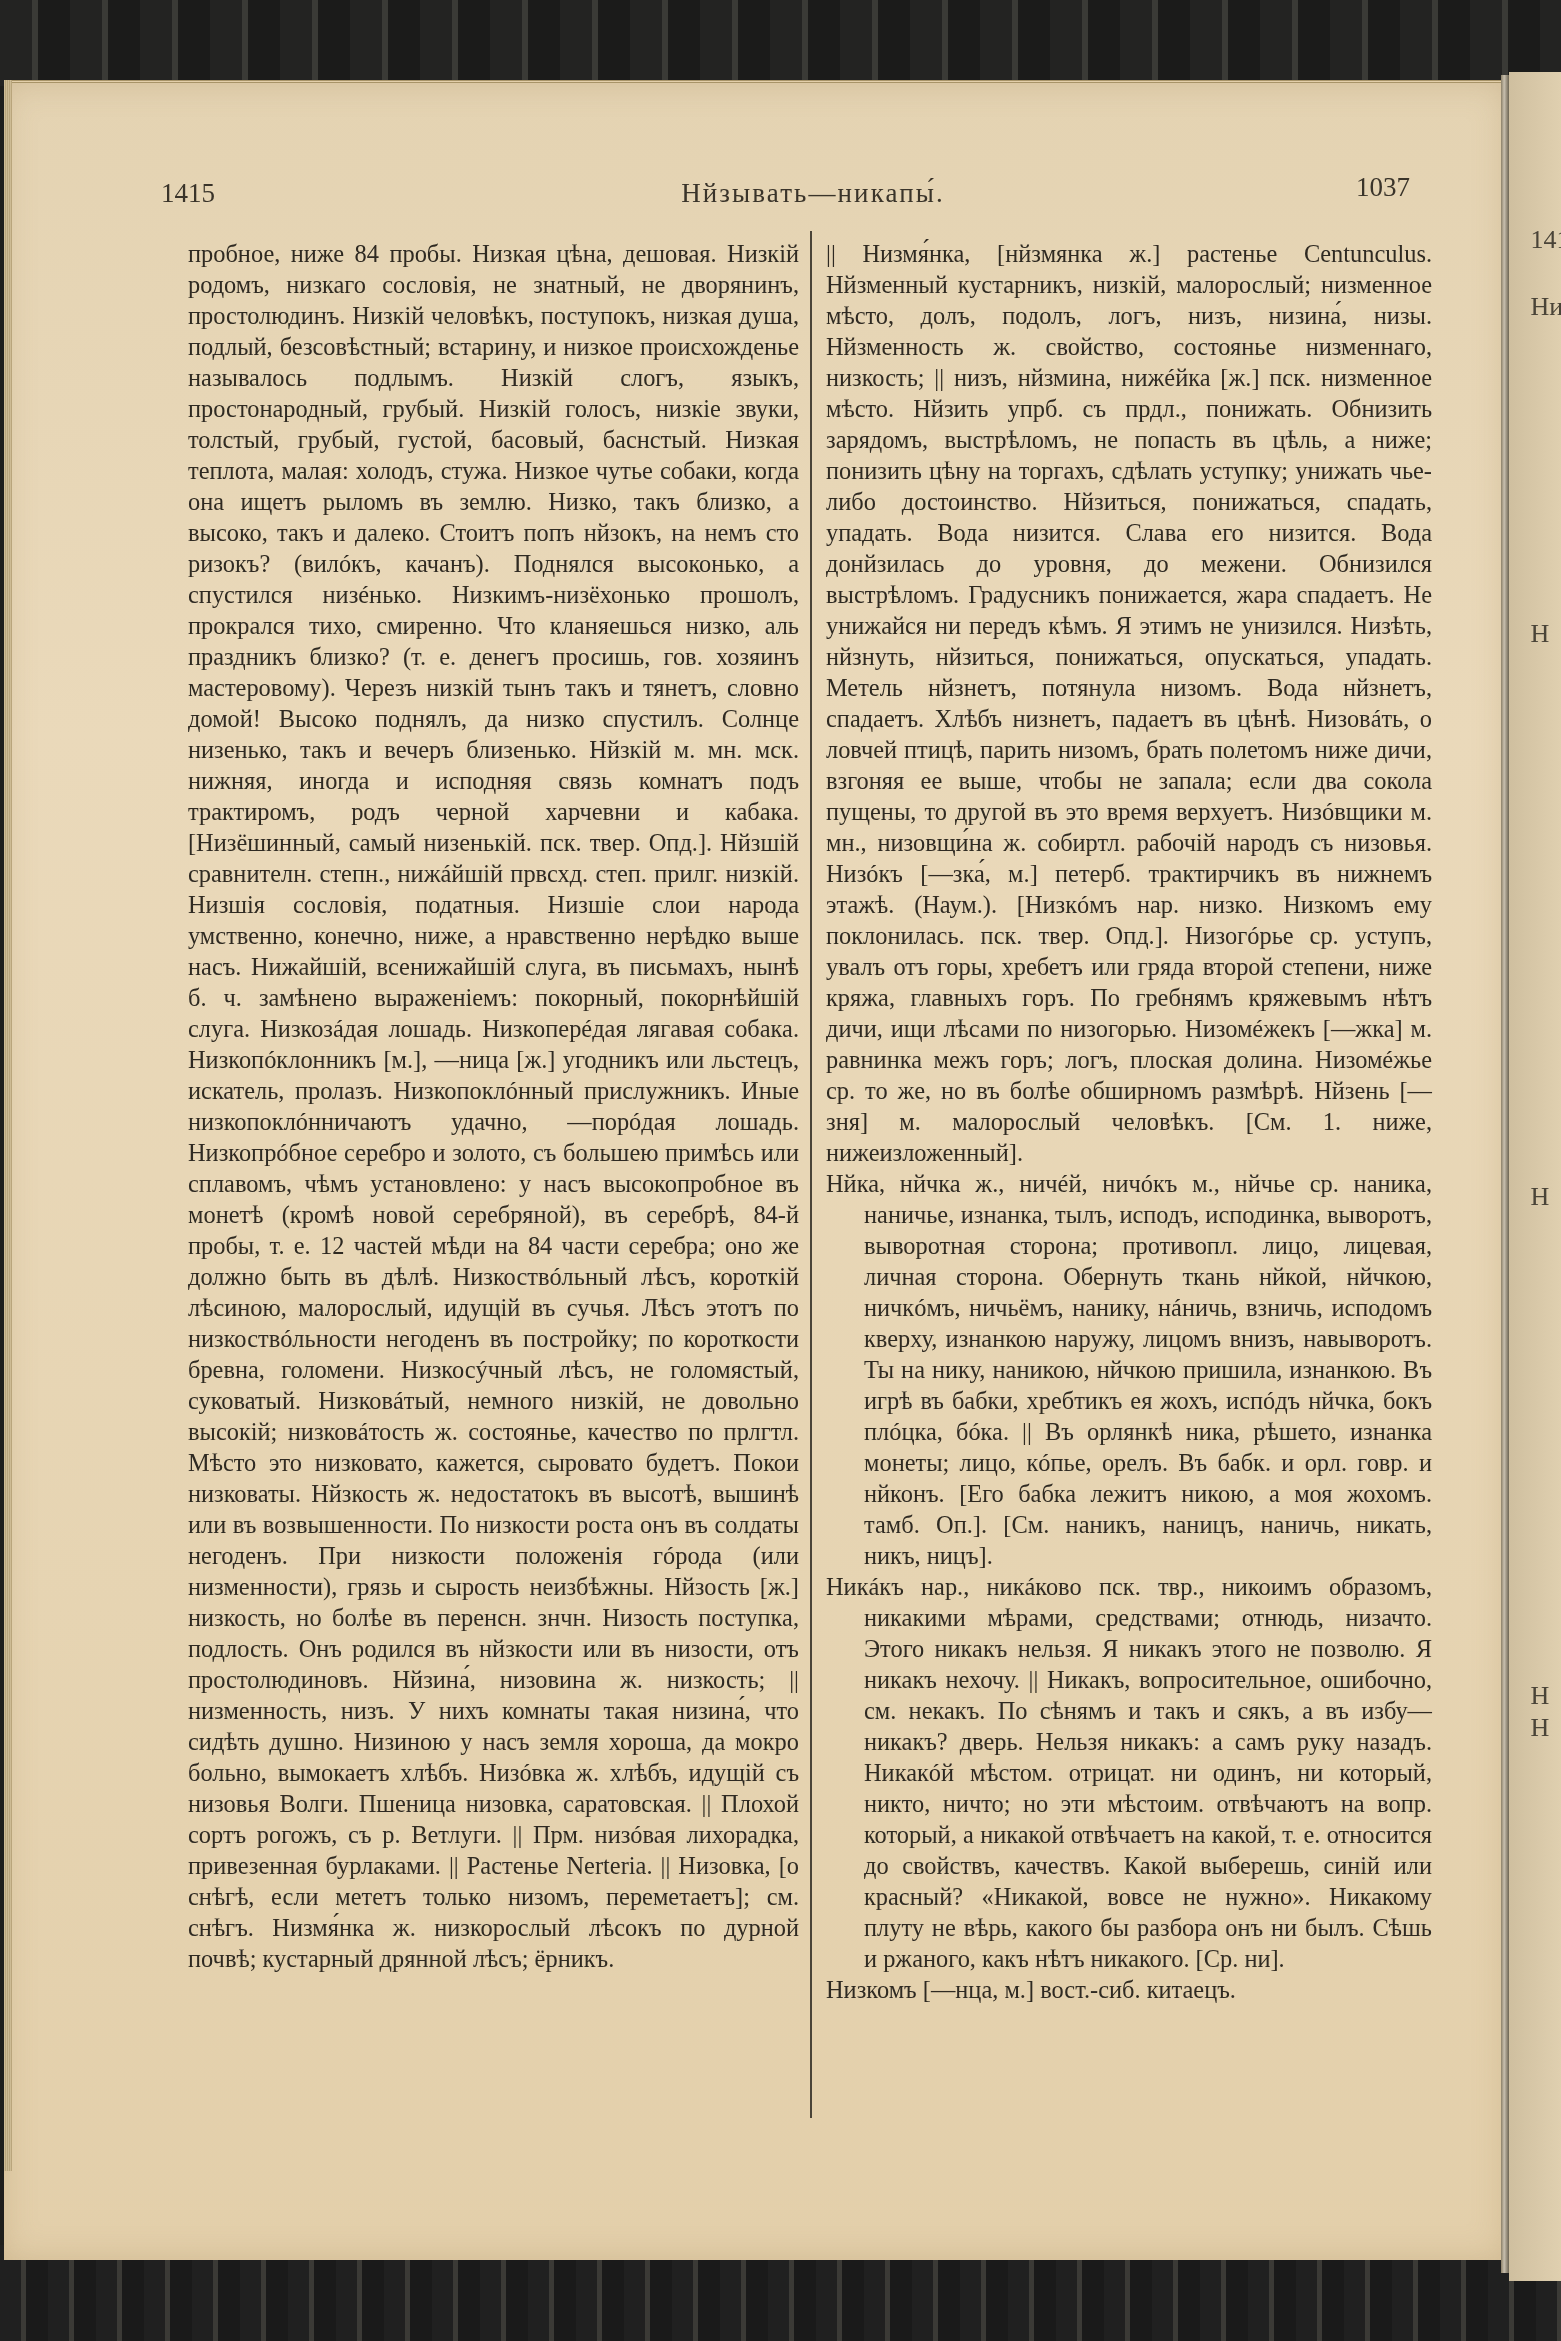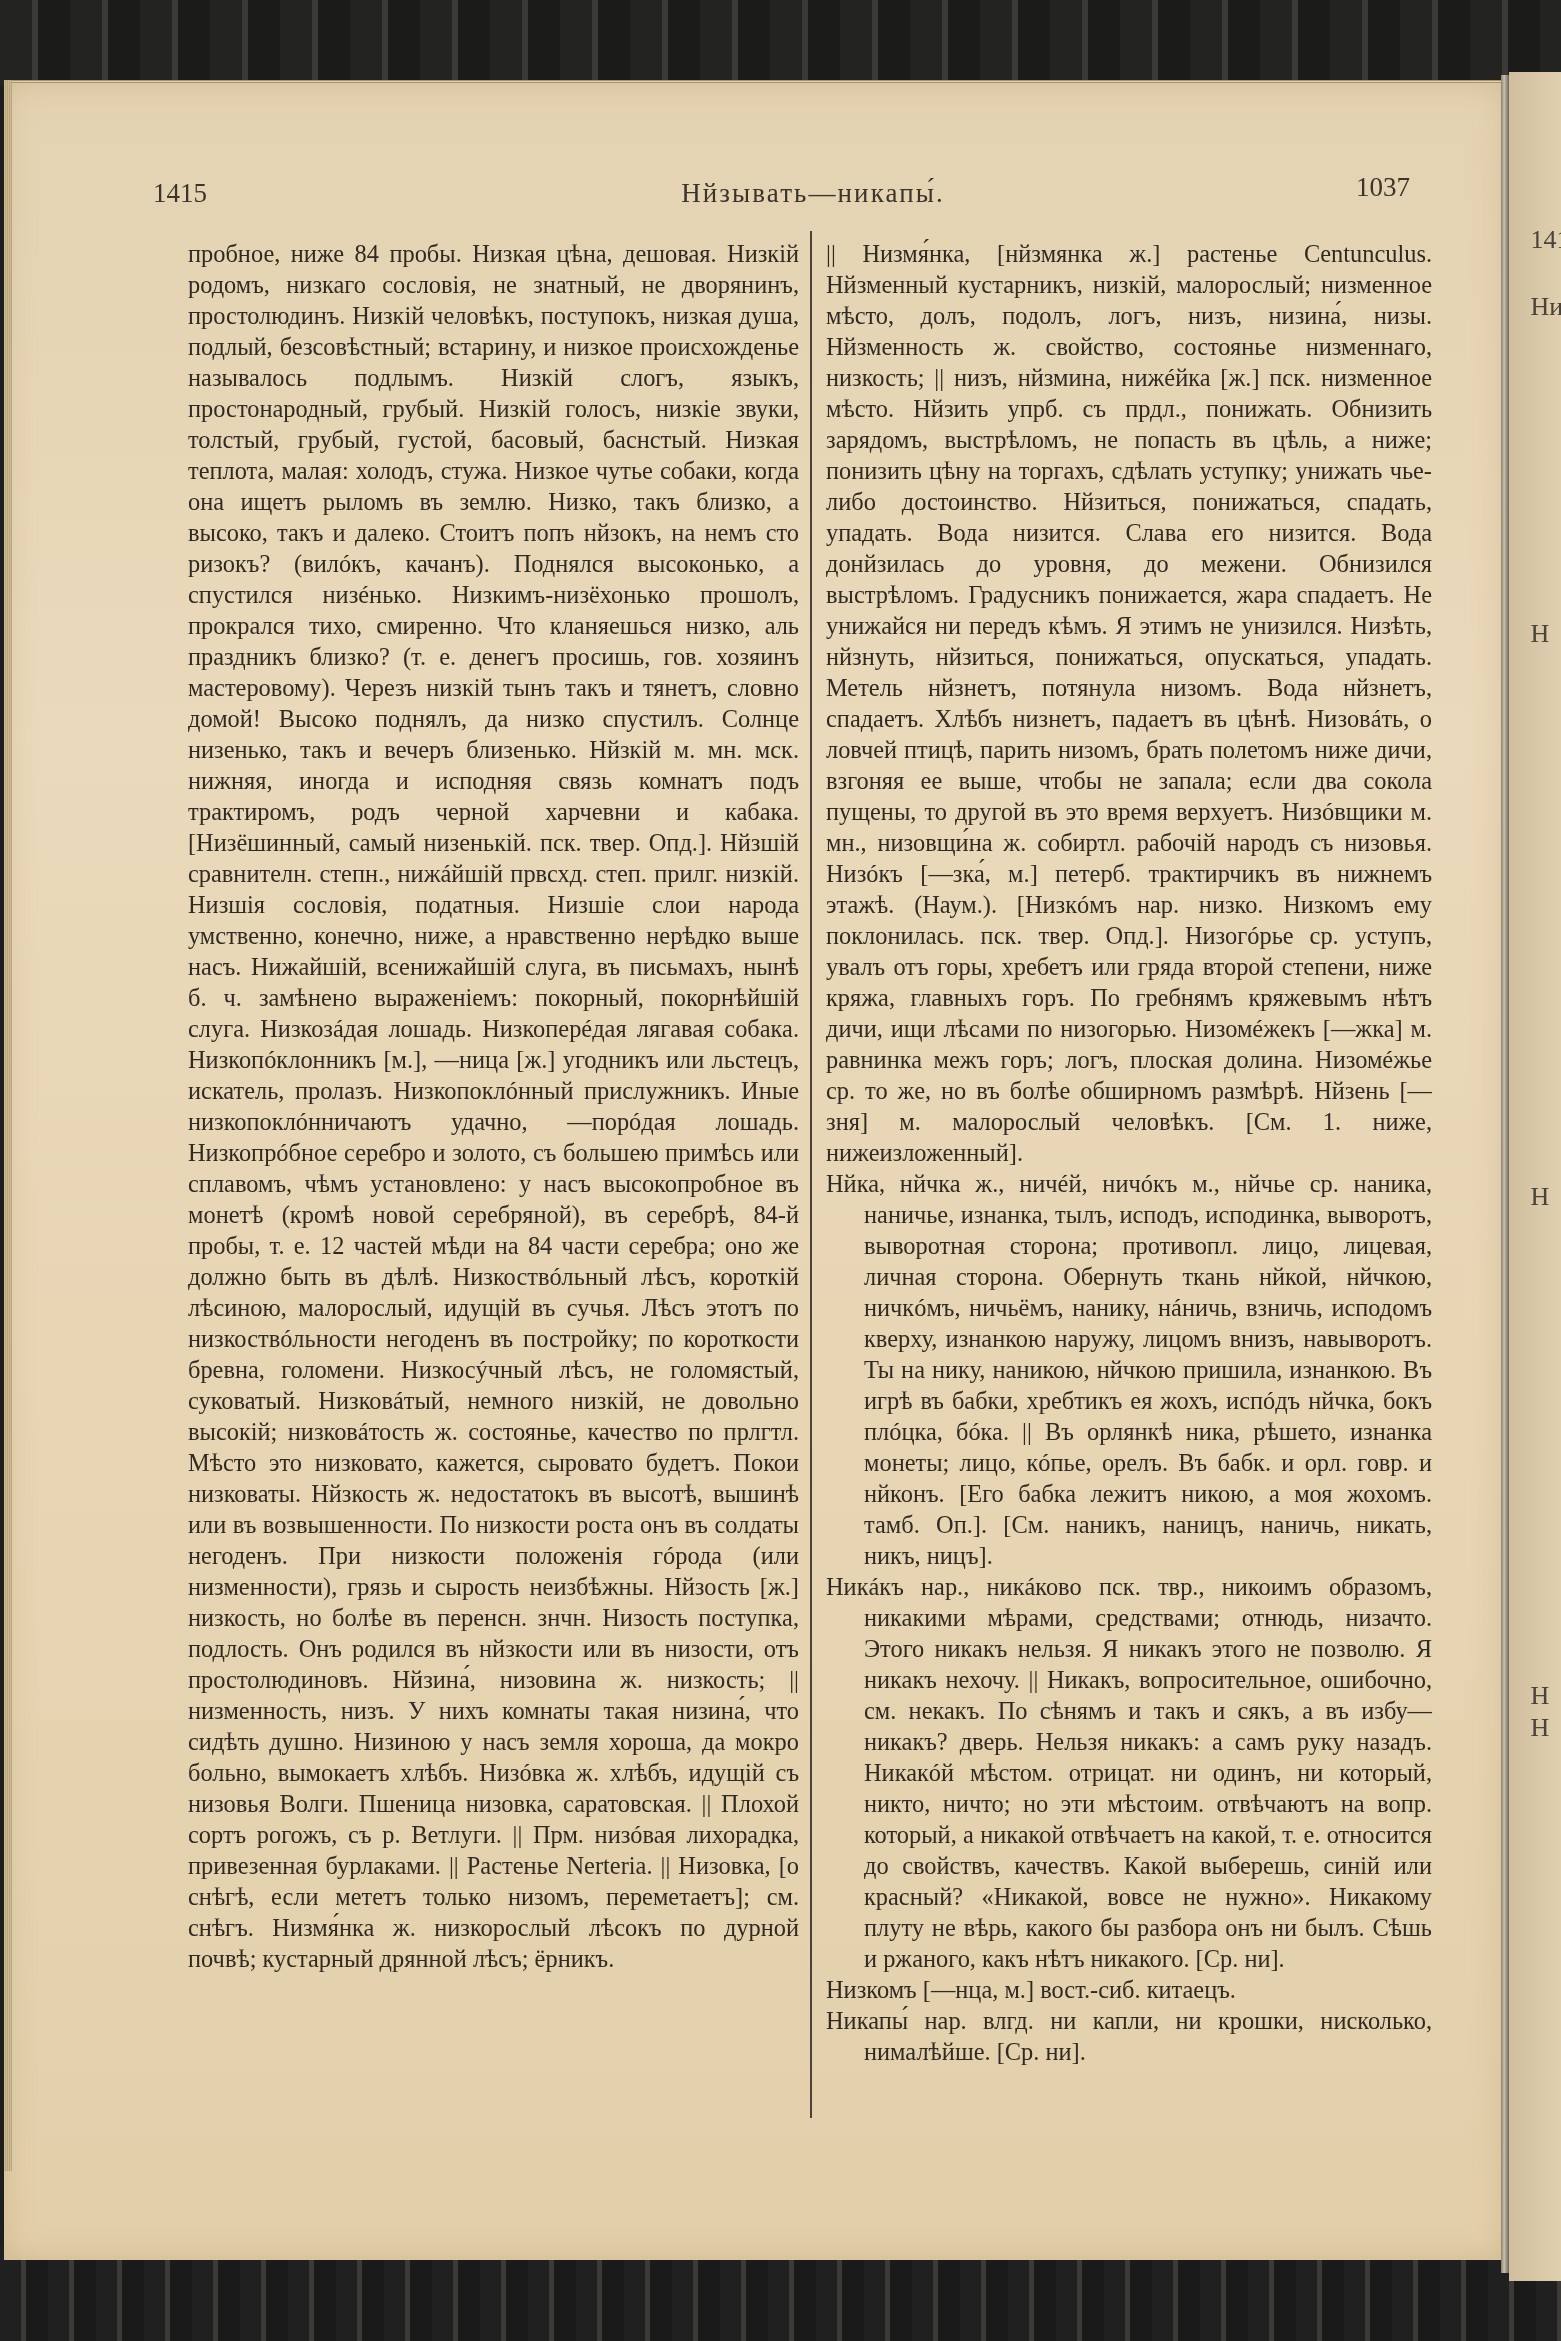--- a/index.html
+++ b/index.html
@@ -37,21 +37,21 @@
     background: linear-gradient(90deg, #cfbf9f, #e0d0b0);
     overflow: hidden;
   }
   .next-page span {
     position: absolute; left: 21.4px; font-size: 26px; color: #4a4438; font-family: "Liberation Serif", serif;
   }
   .header {
     position: absolute; top: 172px; left: 145px; width: 1324px; height: 48px;
   }
   .page-num { position: absolute; top: 6.4px; font-size: 27px; font-family: "Liberation Serif", serif; color: #3a342a; }
-  .page-num.left { left: 8px; }
+  .page-num.left { left: 16px; }
   .page-num.right { right: 59px; top: 0; }
   .running-head {
     position: absolute; left: 12px; right: 0; top: 6.4px; text-align: center;
     font-size: 27px; letter-spacing: 2.1px; font-family: "Liberation Serif", serif; color: #3a342a;
   }
   .column {
     position: absolute; top: 238px; width: 611px;
     font-size: 24.4px; line-height: 31px;
     text-align: justify; font-family: "Liberation Serif", serif; color: #2f2a22;
   }
@@ -92,15 +92,14 @@
   <p>пробное, ниже 84 пробы. Низкая цѣна, дешовая. Низкій родомъ, низкаго сословія, не знатный, не дворянинъ, простолюдинъ. Низкій человѣкъ, поступокъ, низкая душа, подлый, безсовѣстный; встарину, и низкое происхожденье называлось подлымъ. Низкій слогъ, языкъ, простонародный, грубый. Низкій голосъ, низкіе звуки, толстый, грубый, густой, басовый, баснстый. Низкая теплота, малая: холодъ, стужа. Низкое чутье собаки, когда она ищетъ рыломъ въ землю. Низко, такъ близко, а высоко, такъ и далеко. Стоитъ попъ нйзокъ, на немъ сто ризокъ? (вилóкъ, качанъ). Поднялся высоконько, а спустился низéнько. Низкимъ-низёхонько прошолъ, прокрался тихо, смиренно. Что кланяешься низко, аль праздникъ близко? (т. е. денегъ просишь, гов. хозяинъ мастеровому). Черезъ низкій тынъ такъ и тянетъ, словно домой! Высоко поднялъ, да низко спустилъ. Солнце низенько, такъ и вечеръ близенько. Нйзкій м. мн. мск. нижняя, иногда и исподняя связь комнатъ подъ трактиромъ, родъ черной харчевни и кабака. [Низёшинный, самый низенькій. пск. твер. Опд.]. Нйзшій сравнителн. степн., нижáйшій првсхд. степ. прилг. низкій. Низшія сословія, податныя. Низшіе слои народа умственно, конечно, ниже, а нравственно нерѣдко выше насъ. Нижайшій, всенижайшій слуга, въ письмахъ, нынѣ б. ч. замѣнено выраженіемъ: покорный, покорнѣйшій слуга. Низкозáдая лошадь. Низкоперéдая лягавая собака. Низкопóклонникъ [м.], —ница [ж.] угодникъ или льстецъ, искатель, пролазъ. Низкопоклóнный прислужникъ. Иные низкопоклóнничаютъ удачно, —порóдая лошадь. Низкопрóбное серебро и золото, съ большею примѣсь или сплавомъ, чѣмъ установлено: у насъ высокопробное въ монетѣ (кромѣ новой серебряной), въ серебрѣ, 84-й пробы, т. е. 12 частей мѣди на 84 части серебра; оно же должно быть въ дѣлѣ. Низкоствóльный лѣсъ, короткій лѣсиною, малорослый, идущій въ сучья. Лѣсъ этотъ по низкоствóльности негоденъ въ постройку; по короткости бревна, голомени. Низкосýчный лѣсъ, не голомястый, суковатый. Низковáтый, немного низкій, не довольно высокій; низковáтость ж. состоянье, качество по прлгтл. Мѣсто это низковато, кажется, сыровато будетъ. Покои низковаты. Нйзкость ж. недостатокъ въ высотѣ, вышинѣ или въ возвышенности. По низкости роста онъ въ солдаты негоденъ. При низкости положенія гóрода (или низменности), грязь и сырость неизбѣжны. Нйзость [ж.] низкость, но болѣе въ перенсн. знчн. Низость поступка, подлость. Онъ родился въ нйзкости или въ низости, отъ простолюдиновъ. Нйзина́, низовина ж. низкость; || низменность, низъ. У нихъ комнаты такая низина́, что сидѣть душно. Низиною у насъ земля хороша, да мокро больно, вымокаетъ хлѣбъ. Низóвка ж. хлѣбъ, идущій съ низовья Волги. Пшеница низовка, саратовская. || Плохой сортъ рогожъ, съ р. Ветлуги. || Прм. низóвая лихорадка, привезенная бурлаками. || Растенье Nerteria. || Низовка, [о снѣгѣ, если мететъ только низомъ, переметаетъ]; см. снѣгъ. Низмя́нка ж. низкорослый лѣсокъ по дурной почвѣ; кустарный дрянной лѣсъ; ёрникъ.</p>
 </div>
 
 <div class="col-divider"></div>
 
 <div class="column col-right">
   <p>|| Низмя́нка, [нйзмянка ж.] растенье Centunculus. Нйзменный кустарникъ, низкій, малорослый; низменное мѣсто, долъ, подолъ, логъ, низъ, низина́, низы. Нйзменность ж. свойство, состоянье низменнаго, низкость; || низъ, нйзмина, нижéйка [ж.] пск. низменное мѣсто. Нйзить упрб. съ прдл., понижать. Обнизить зарядомъ, выстрѣломъ, не попасть въ цѣль, а ниже; понизить цѣну на торгахъ, сдѣлать уступку; унижать чье-либо достоинство. Нйзиться, понижаться, спадать, упадать. Вода низится. Слава его низится. Вода донйзилась до уровня, до межени. Обнизился выстрѣломъ. Градусникъ понижается, жара спадаетъ. Не унижайся ни передъ кѣмъ. Я этимъ не унизился. Низѣть, нйзнуть, нйзиться, понижаться, опускаться, упадать. Метель нйзнетъ, потянула низомъ. Вода нйзнетъ, спадаетъ. Хлѣбъ низнетъ, падаетъ въ цѣнѣ. Низовáть, о ловчей птицѣ, парить низомъ, брать полетомъ ниже дичи, взгоняя ее выше, чтобы не запала; если два сокола пущены, то другой въ это время верхуетъ. Низóвщики м. мн., низовщи́на ж. собиртл. рабочій народъ съ низовья. Низóкъ [—зка́, м.] петерб. трактирчикъ въ нижнемъ этажѣ. (Наум.). [Низкóмъ нар. низко. Низкомъ ему поклонилась. пск. твер. Опд.]. Низогóрье ср. уступъ, увалъ отъ горы, хребетъ или гряда второй степени, ниже кряжа, главныхъ горъ. По гребнямъ кряжевымъ нѣтъ дичи, ищи лѣсами по низогорью. Низомéжекъ [—жка] м. равнинка межъ горъ; логъ, плоская долина. Низомéжье ср. то же, но въ болѣе обширномъ размѣрѣ. Нйзень [—зня] м. малорослый человѣкъ. [См. 1. ниже, нижеизложенный].</p>
   <p class="entry">Нйка, нйчка ж., ничéй, ничóкъ м., нйчье ср. наника, наничье, изнанка, тылъ, исподъ, исподинка, выворотъ, выворотная сторона; противопл. лицо, лицевая, личная сторона. Обернуть ткань нйкой, нйчкою, ничкóмъ, ничьёмъ, нанику, нáничь, взничь, исподомъ кверху, изнанкою наружу, лицомъ внизъ, навыворотъ. Ты на нику, наникою, нйчкою пришила, изнанкою. Въ игрѣ въ бабки, хребтикъ ея жохъ, испóдъ нйчка, бокъ плóцка, бóка. || Въ орлянкѣ ника, рѣшето, изнанка монеты; лицо, кóпье, орелъ. Въ бабк. и орл. говр. и нйконъ. [Его бабка лежитъ никою, а моя жохомъ. тамб. Оп.]. [См. наникъ, наницъ, наничь, никать, никъ, ницъ].</p>
   <p class="entry">Никáкъ нар., никáково пск. твр., никоимъ образомъ, никакими мѣрами, средствами; отнюдь, низачто. Этого никакъ нельзя. Я никакъ этого не позволю. Я никакъ нехочу. || Никакъ, вопросительное, ошибочно, см. некакъ. По сѣнямъ и такъ и сякъ, а въ избу—никакъ? дверь. Нельзя никакъ: а самъ руку назадъ. Никакóй мѣстом. отрицат. ни одинъ, ни который, никто, ничто; но эти мѣстоим. отвѣчаютъ на вопр. который, а никакой отвѣчаетъ на какой, т. е. относится до свойствъ, качествъ. Какой выберешь, синій или красный? «Никакой, вовсе не нужно». Никакому плуту не вѣрь, какого бы разбора онъ ни былъ. Сѣшь и ржаного, какъ нѣтъ никакого. [Ср. ни].</p>
   <p class="entry">Низкомъ [—нца, м.] вост.-сиб. китаецъ.</p>
-  <p class="entry">Никапы́ нар. влгд. ни капли, ни крошки, нисколько, нималѣйше. [Ср. ни].</p>
 </div>
 
 
 </body></html>

